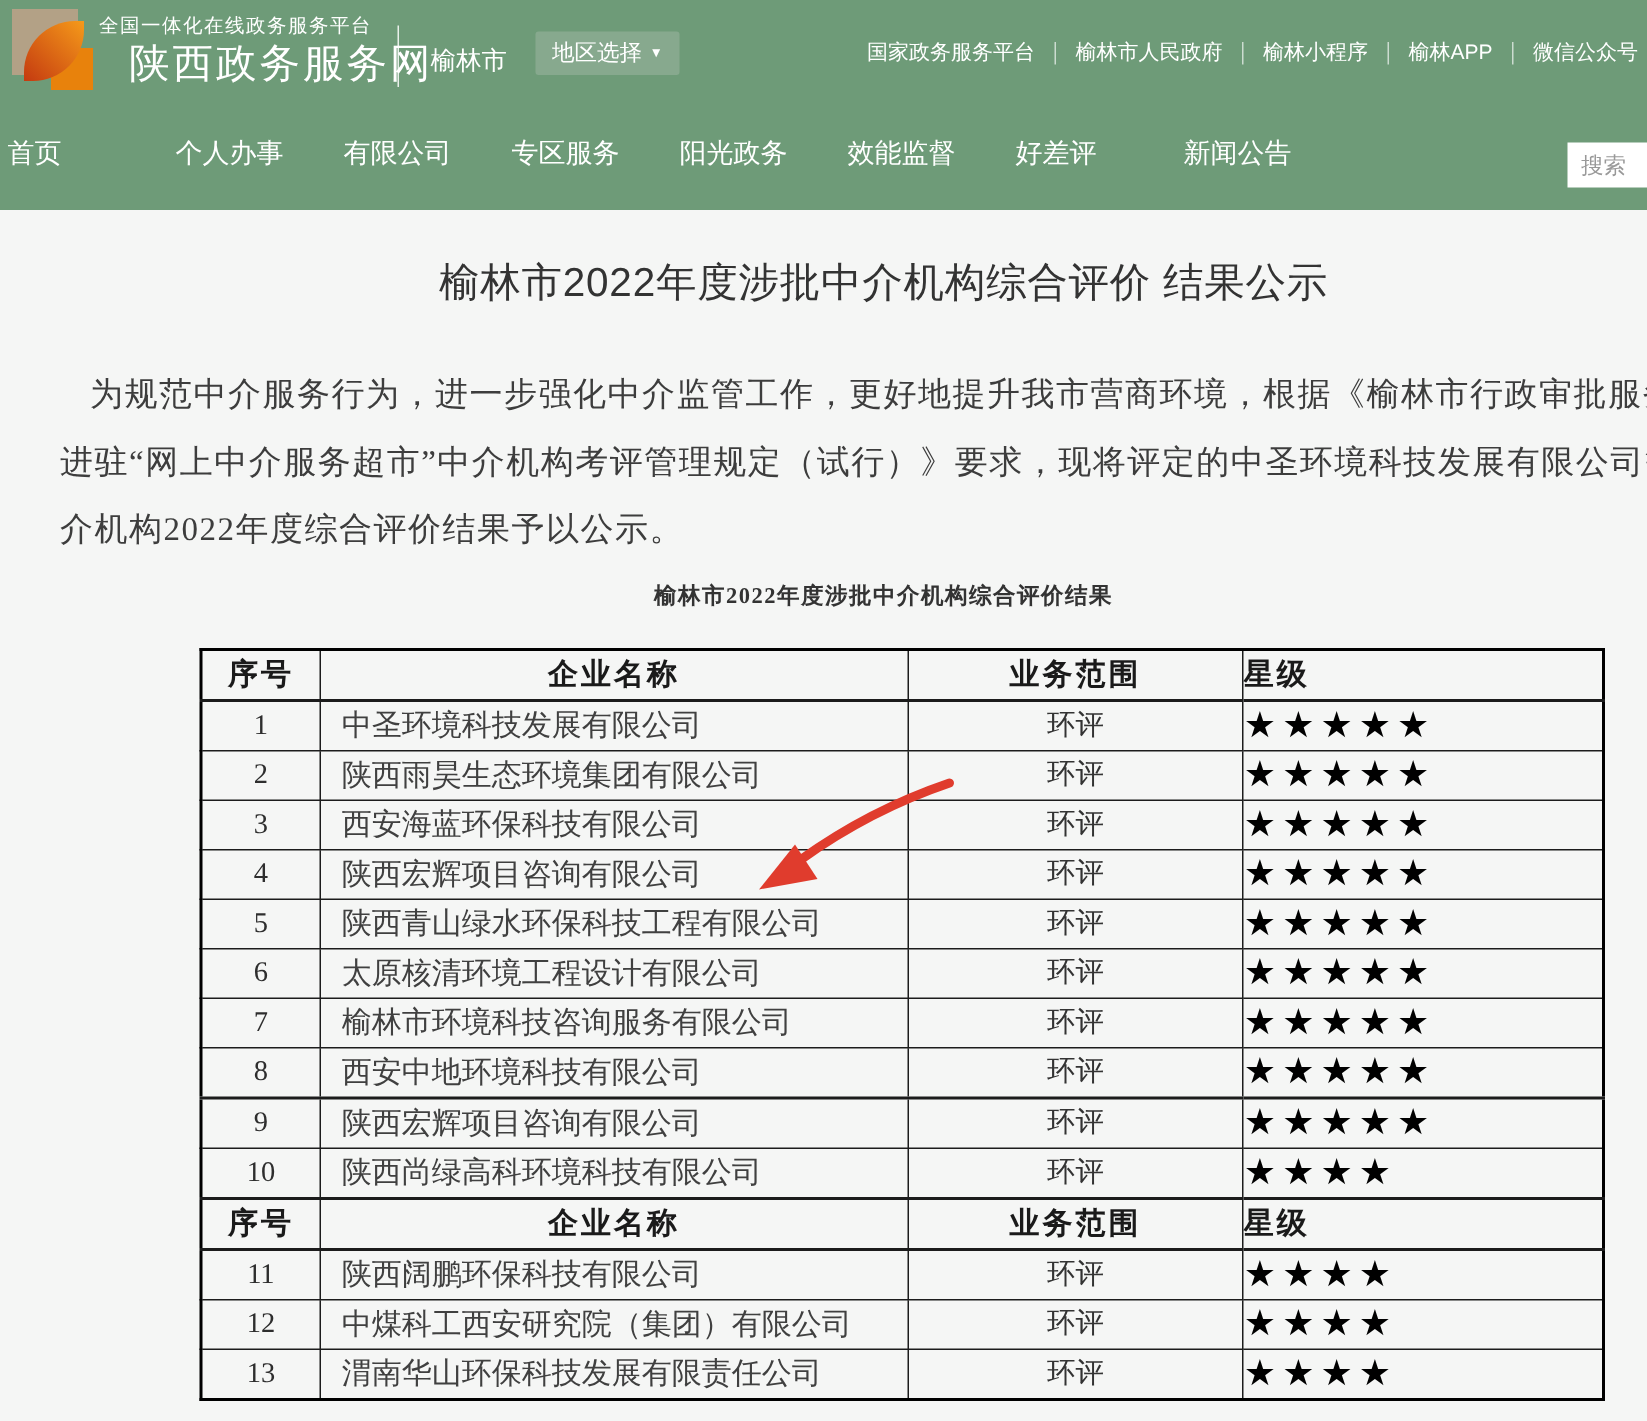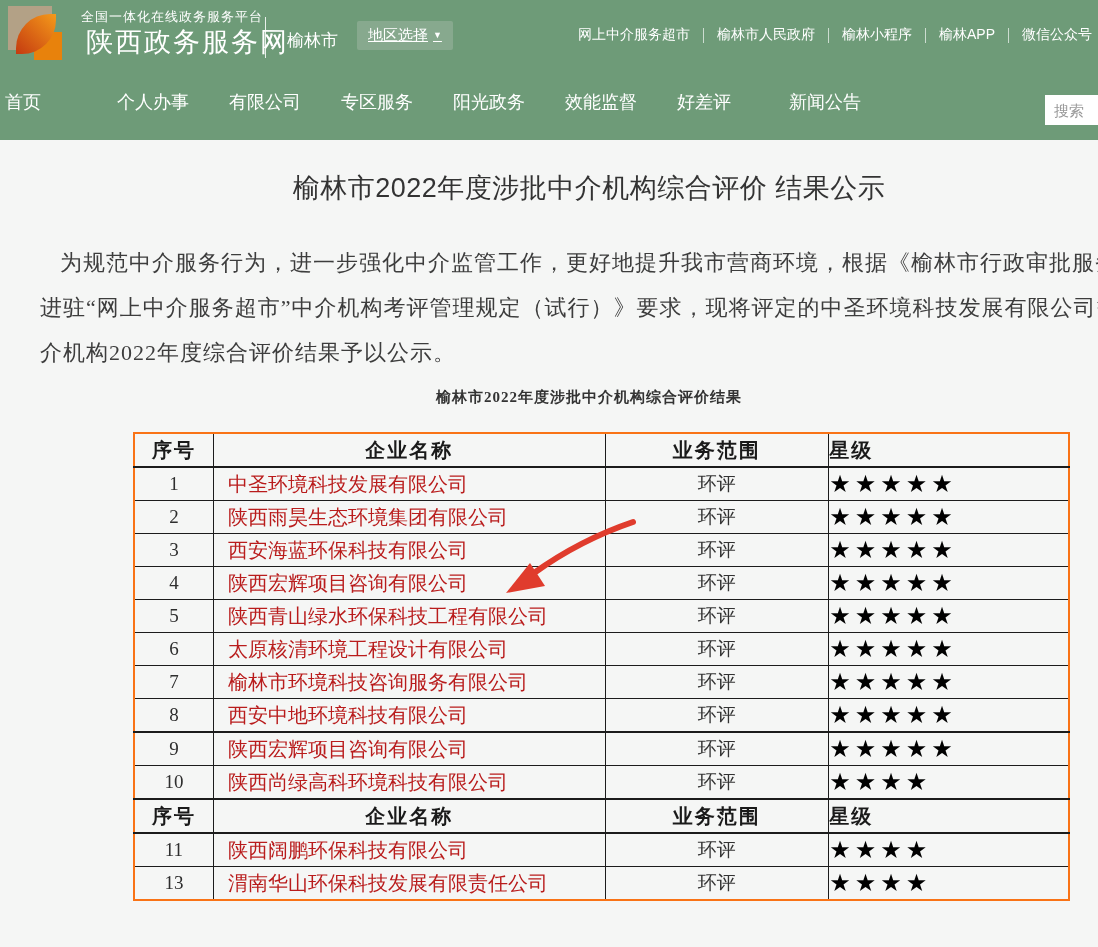--- a/index.html
+++ b/index.html
@@ -7,27 +7,27 @@
        font-family:"Liberation Sans", sans-serif;}
   .page{position:relative;width:1098px;height:947px;overflow:hidden;}
 
   
   .site-header{position:absolute;left:0;top:0;width:1098px;height:140px;background:#6e9b78;}
   .logo{position:absolute;left:8px;top:6px;width:54px;height:54px;cursor:pointer;}
   .logo-tan{position:absolute;left:0;top:0;width:44px;height:44px;background:#b3a186;}
   .logo-orange{position:absolute;left:26px;top:26px;width:28px;height:28px;background:#e8820c;}
   .logo-leaf{position:absolute;left:8px;top:8px;width:40px;height:40px;
              background:linear-gradient(45deg,#c43a10,#f59a1a);border-radius:85% 0 85% 0;}
-  .tagline{position:absolute;left:81px;top:8px;font-size:13px;color:#fff;letter-spacing:1px;white-space:nowrap;text-align:right;}
+  .tagline{position:absolute;left:66px;top:8px;font-size:13px;color:#fff;letter-spacing:1px;white-space:nowrap;text-align:right;}
   .site-name{position:absolute;left:74px;top:24px;font-size:27px;color:#fff;letter-spacing:2px;white-space:nowrap;margin-left:12px;}
   .brand-divider{position:absolute;left:265px;top:17px;width:1px;height:41px;background:rgba(255,255,255,.85);}
   .city{position:absolute;left:287px;top:29px;font-size:17px;color:#fff;white-space:nowrap;}
   .region-btn{position:absolute;left:357px;top:21px;height:29px;padding:0 11px;border:none;
               background:#87a98e;color:#fff;font-size:15px;cursor:pointer;border-radius:2px;
-              font-family:"Liberation Sans", sans-serif;white-space:nowrap;text-decoration:underline;}
+              font-family:"Liberation Sans", sans-serif;white-space:nowrap;}
   .region-btn .caret{font-size:9px;margin-left:5px;vertical-align:2px;}
   .top-links{position:absolute;left:578px;top:26px;display:flex;align-items:center;white-space:nowrap;}
   .top-links a{color:#fff;font-size:14px;text-decoration:none;padding:0 13px;cursor:pointer;}
   .top-links a:first-child{padding-left:0;}
   .top-links .sep{width:1px;height:15px;background:rgba(255,255,255,.65);}
   .main-nav{position:absolute;left:5px;top:90px;display:flex;}
   .main-nav a{width:112px;text-align:left;color:#fff;font-size:18px;font-weight:500;
               text-decoration:none;cursor:pointer;white-space:nowrap;}
   .search{position:absolute;left:1045px;top:95px;width:90px;height:30px;border:none;background:#fff;
           font-size:15px;color:#333;padding:0 0 0 9px;outline:none;
@@ -39,29 +39,29 @@
            font-family:"Liberation Serif", serif;color:#3d3d3d;margin-left:28px;}
   .title{position:absolute;left:0;top:30px;width:1122px;margin:0;text-align:center;
          font-family:"Liberation Sans", sans-serif;font-size:27px;font-weight:500;color:#333;
          letter-spacing:.5px;white-space:nowrap;}
   .para{position:absolute;left:12px;top:100px;width:1200px;}
   .pline{font-size:22px;letter-spacing:1px;line-height:45px;white-space:nowrap;color:#3d3d3d;}
   .pline.indent{text-indent:20px;}
   .caption{position:absolute;left:0;top:248px;width:1122px;text-align:center;
            font-size:15px;font-weight:bold;color:#333;letter-spacing:1px;}
   .eval-table{position:absolute;left:105px;top:292px;width:937px;border-collapse:collapse;
-              border:2px solid #f97316;background:transparent;}
+              border:2px solid #000000;background:transparent;}
   .eval-table th,.eval-table td{border:1px solid #1c1c1c;height:32px;line-height:32px;
               padding:0;font-family:"Liberation Serif", serif;}
   .eval-table th{font-size:20px;font-weight:bold;letter-spacing:2px;color:#1a1a1a;
               border-bottom-width:2px;}
   .eval-table tr.head2 th{border-top-width:2px;}
   .eval-table tr.pb td{border-top-width:2px;}
   .c-no{width:80px;text-align:center;font-size:19px;color:#2e2e2e;}
-  .c-name{width:390px;text-align:left;padding-left:14px !important;font-size:20px;color:#b91c1c;}
+  .c-name{width:390px;text-align:left;padding-left:14px !important;font-size:20px;color:#404040;}
   .c-scope{width:230px;text-align:center;font-size:19px;color:#333;}
   .c-stars{width:243px;text-align:left;font-size:24px;letter-spacing:4px;color:#000;}
 
   .arrow{position:absolute;left:440px;top:370px;width:180px;height:95px;overflow:visible;}
 </style>
 </head>
 <body>
 
 <div class="page">
 
@@ -73,21 +73,21 @@
     </div>
     <div class="tagline">全国一体化在线政务服务平台</div>
     <div class="site-name">陕西政务服务网</div>
     <div class="brand-divider"></div>
     <div class="city">榆林市</div>
     <button class="region-btn">
       <span>地区选择</span><span class="caret">▼</span>
     </button>
 
     <nav class="top-links">
-      <a>网上中介服务超市</a>
+      <a>国家政务服务平台</a>
       <span class="sep"></span>
       <a>榆林市人民政府</a>
       <span class="sep"></span>
       <a>榆林小程序</a>
       <span class="sep"></span>
       <a>榆林APP</a>
       <span class="sep"></span>
       <a>微信公众号</a>
 
     </nav>
@@ -191,20 +191,26 @@
           <th class="c-scope">业务范围</th>
           <th class="c-stars" style="font-size:20px;letter-spacing:2px;">星级</th>
         </tr>
         <tr>
           <td class="c-no">11</td>
           <td class="c-name">陕西阔鹏环保科技有限公司</td>
           <td class="c-scope">环评</td>
           <td class="c-stars">★★★★</td>
         </tr>
         <tr>
+          <td class="c-no">12</td>
+          <td class="c-name">中煤科工西安研究院（集团）有限公司</td>
+          <td class="c-scope">环评</td>
+          <td class="c-stars">★★★★</td>
+        </tr>
+        <tr>
           <td class="c-no">13</td>
           <td class="c-name">渭南华山环保科技发展有限责任公司</td>
           <td class="c-scope">环评</td>
           <td class="c-stars">★★★★</td>
         </tr>
       </tbody>
     </table>
 
     <svg class="arrow" viewBox="0 0 180 95">
       <path d="M165,12 Q112,30 66,63" stroke="#e03c2d" stroke-width="6" fill="none" stroke-linecap="round"></path>

